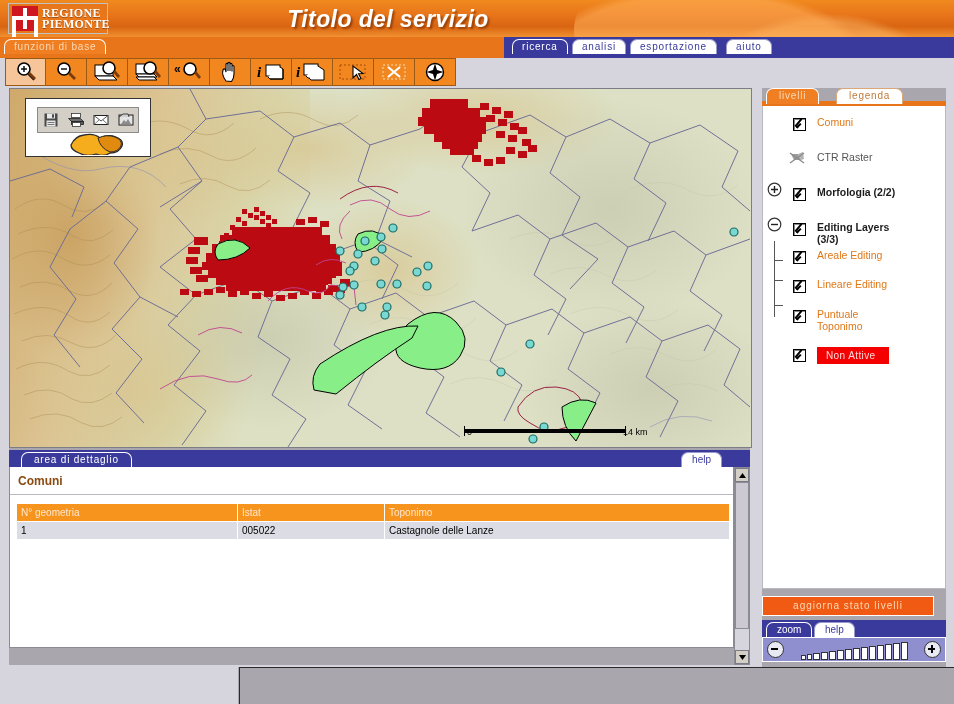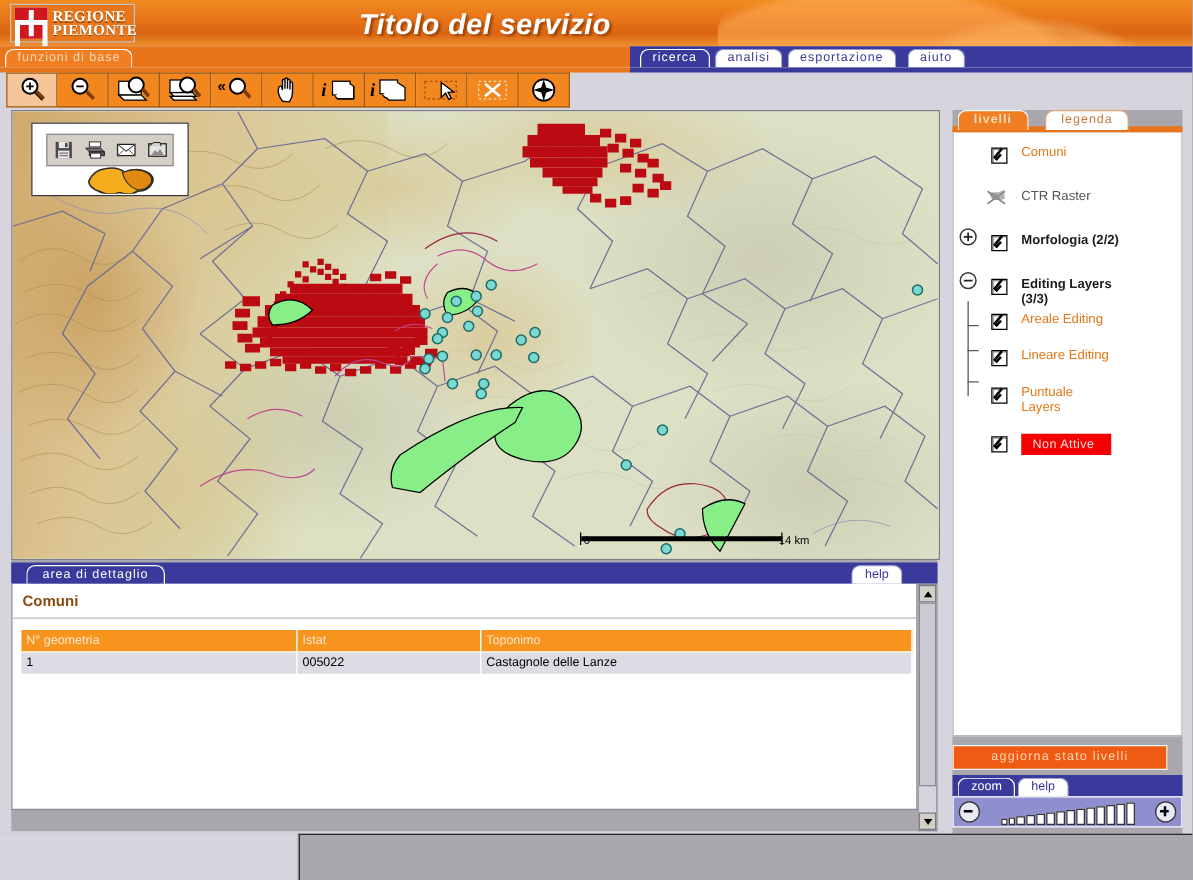--- a/index.html
+++ b/index.html
@@ -168,21 +168,21 @@
 
   
   .rightpanel{position:absolute;left:762px;top:88px;width:184px;height:560px;}
   .rp-tabs{position:relative;height:18px;}
   .rp-tabs .bar{position:absolute;left:0;top:13px;width:184px;height:5px;background:#e8751a;}
   .rp-tab{
     position:absolute;top:0;height:16px;box-sizing:border-box;
     border-radius:7px 7px 0 0;font-size:10px;line-height:14px;padding:0 12px;
     letter-spacing:.8px;white-space:nowrap;
   }
-  .rp-tab.active{left:4px;background:#ef7f22;color:#fcd9b6;border:1px solid #fff;border-bottom:none;font-weight:bold;}
+  .rp-tab.active{left:4px;background:#ef7f22;color:#fcd9b6;border:1px solid #fff;border-bottom:none;}
   .rp-tab.idle{left:74px;background:#fff;color:#c07a38;border:1px solid #d8a87a;border-bottom:none;}
 
   .layers{
     position:absolute;left:0;top:18px;width:184px;height:483px;
     background:#fff;border:1px solid #b9b9c2;border-top:none;box-sizing:border-box;
     padding-top:6px;
   }
   .lrow{position:relative;min-height:24px;display:flex;align-items:flex-start;padding:4px 0 2px 0;}
   .lrow .expander{position:absolute;left:4px;top:5px;width:15px;height:15px;}
   .lrow .cbx{
@@ -770,21 +770,21 @@
         <div class="lrow" style="padding:2px 0">
           <span class="cbx on"></span>
           <span class="lbl child">Areale Editing</span>
         </div>
         <div class="lrow" style="padding:3px 0">
           <span class="cbx on"></span>
           <span class="lbl child">Lineare Editing</span>
         </div>
         <div class="lrow" style="padding:3px 0">
           <span class="cbx on"></span>
-          <span class="lbl child" style="max-width:60px">Puntuale Layers</span>
+          <span class="lbl child" style="max-width:60px">Puntuale Toponimo</span>
         </div>
       </div>
 
       <div class="lrow" style="padding-top:12px">
         <span class="cbx on"></span>
         <span class="nonattive">Non Attive</span>
       </div>
 
     </div>
 

